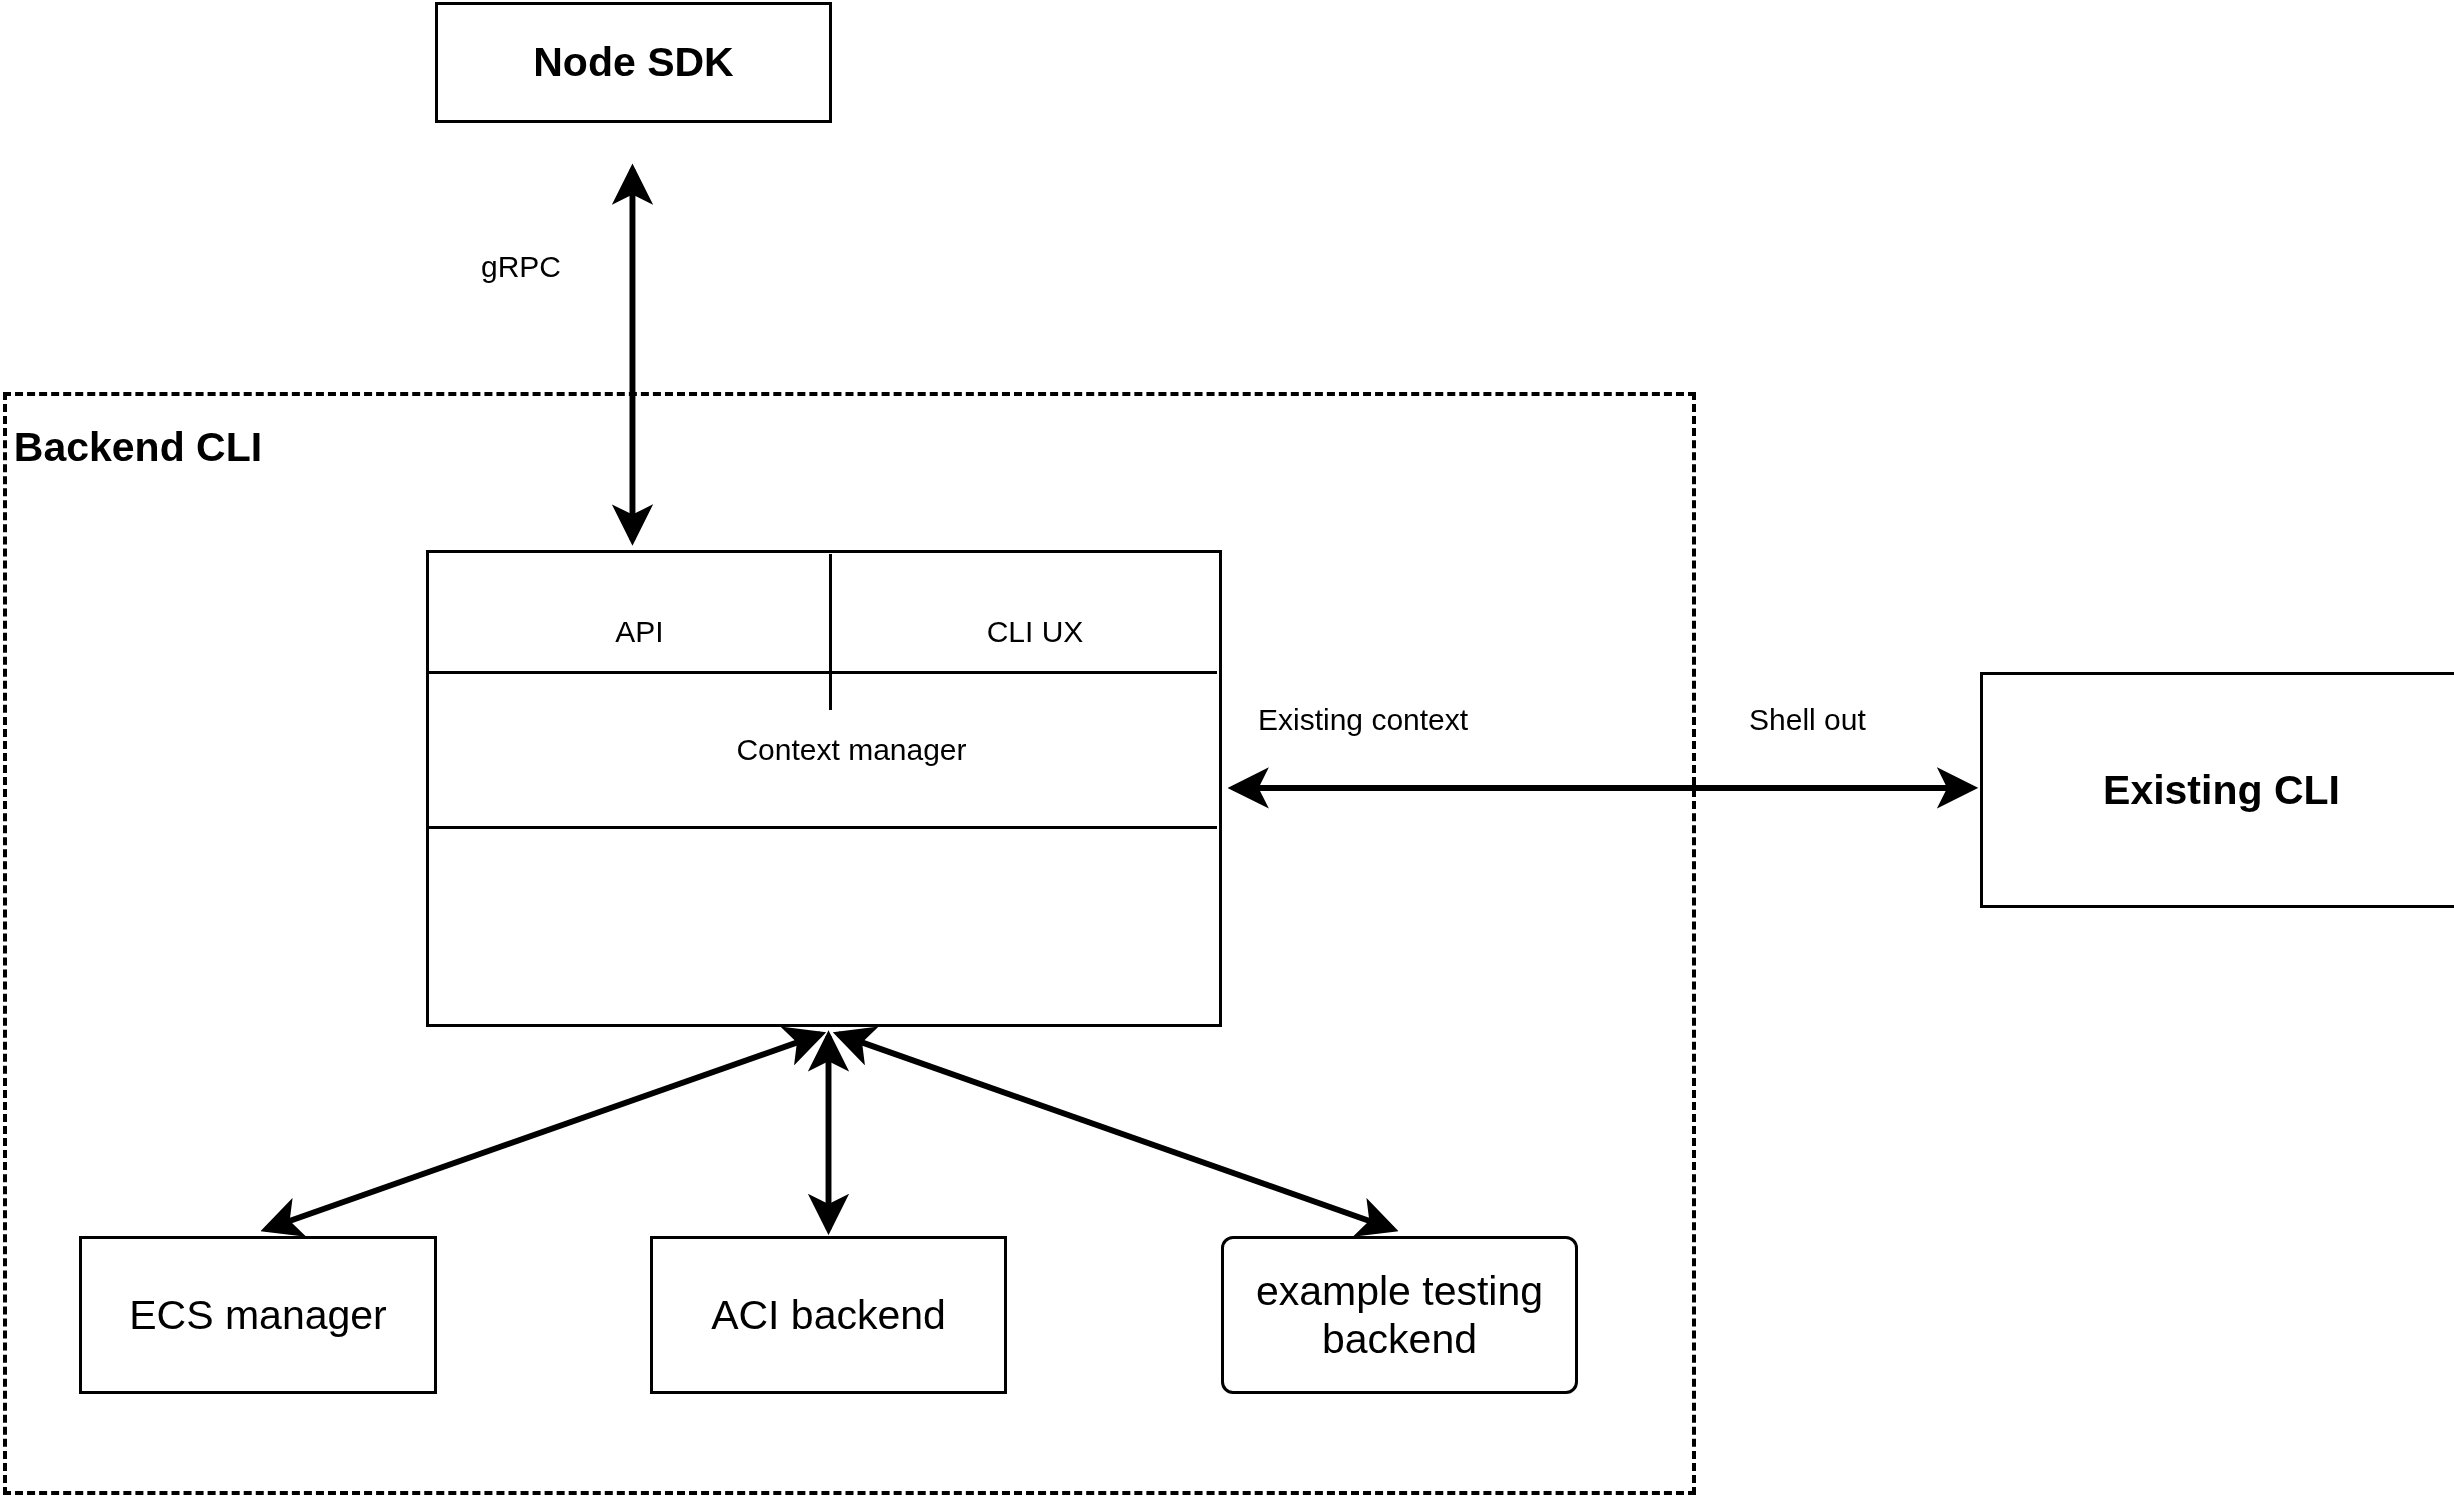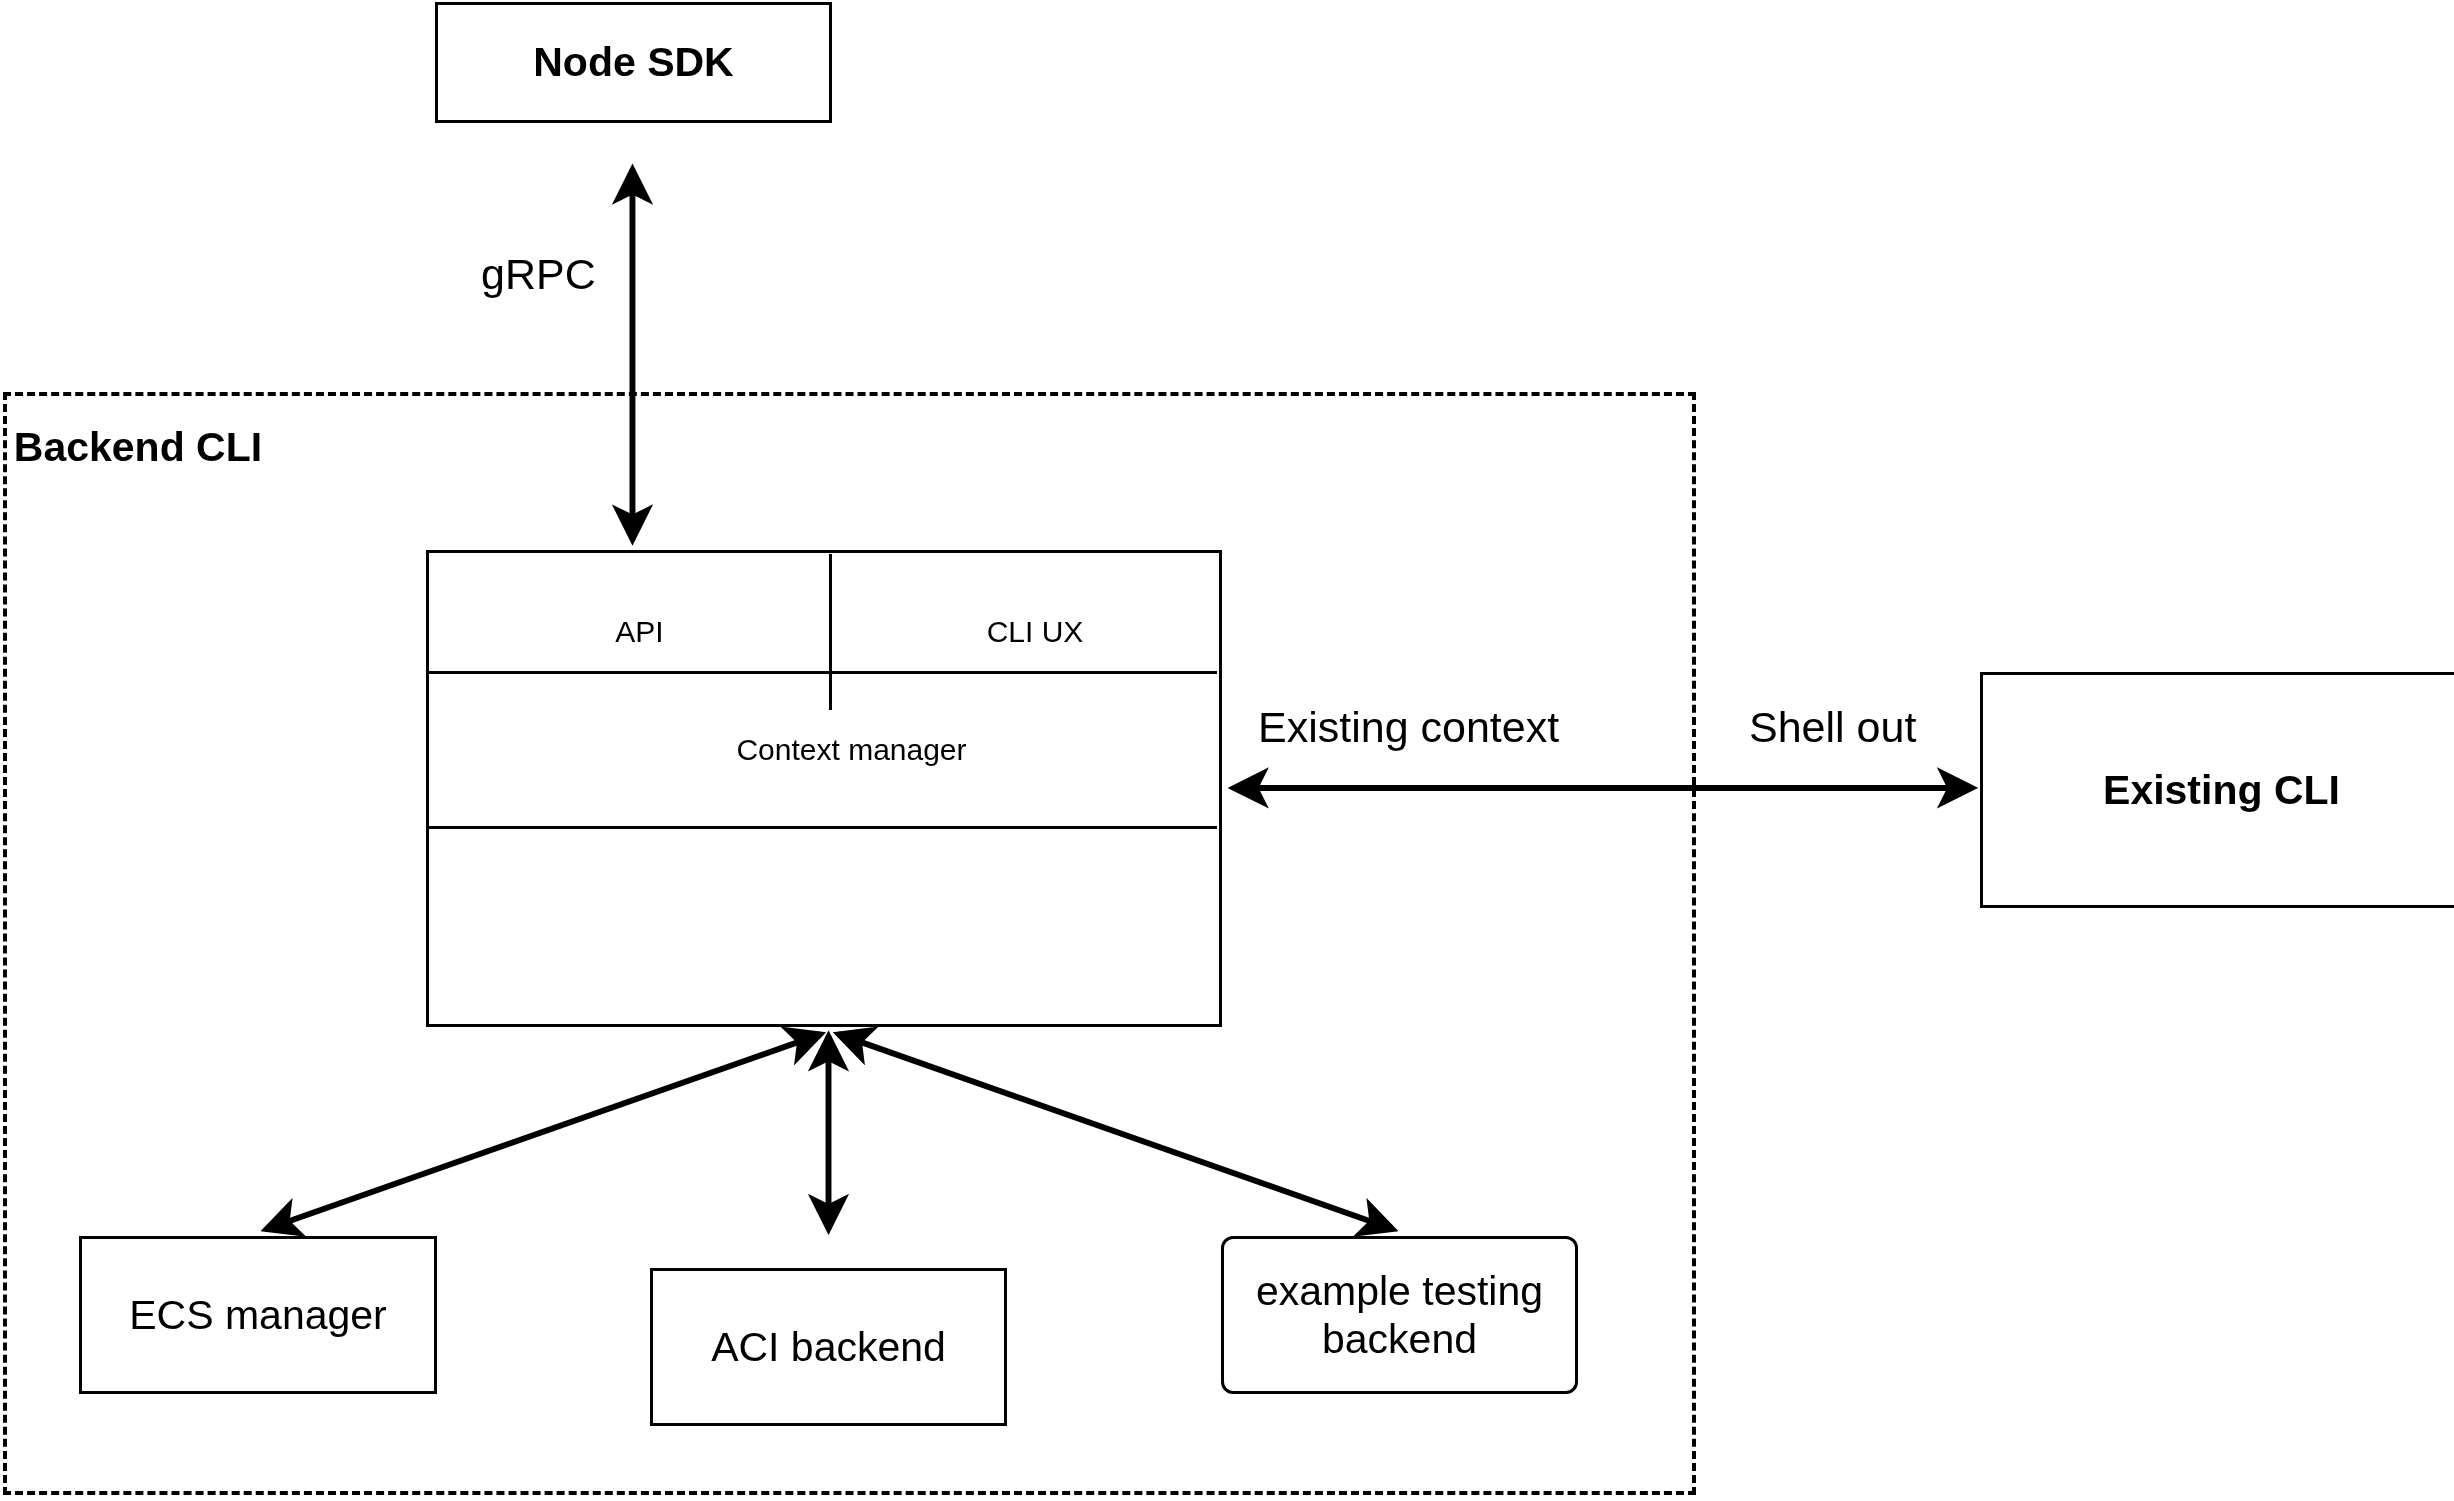--- a/index.html
+++ b/index.html
@@ -51,21 +51,21 @@
     align-items: center;
     justify-content: center;
     text-align: center;
   }
   .cell .lbl {
     font-size: 30px;
     margin-left: 21px;
   }
   .edge-label {
     position: absolute;
-    font-size: 43px;
+    font-size: 30px;
     white-space: nowrap;
     background: transparent;
   }
   .group-label {
     position: absolute;
     font-size: 41px;
     font-weight: bold;
     white-space: nowrap;
   }
   .dashed-group {
@@ -147,21 +147,21 @@
   <div class="edge-label" style="left:1749px; top:703px;">Shell out</div>
 
   <div class="nodebox bold" style="left:1980px; top:672px; width:483px; height:236px;">
     <span class="lbl">Existing CLI</span>
   </div>
 
   <div class="nodebox" style="left:79px; top:1236px; width:358px; height:158px;">
     <span class="lbl">ECS manager</span>
   </div>
 
-  <div class="nodebox" style="left:650px; top:1268px; width:357px; height:158px;">
+  <div class="nodebox" style="left:650px; top:1236px; width:357px; height:158px;">
     <span class="lbl">ACI backend</span>
   </div>
 
   <div class="nodebox" style="left:1221px; top:1236px; width:357px; height:158px;border-radius:12px;">
     <span style="display:block;">
       <span class="lbl" style="display:block;">example testing</span>
       <span class="lbl" style="display:block;">backend</span>
     </span>
   </div>
 

